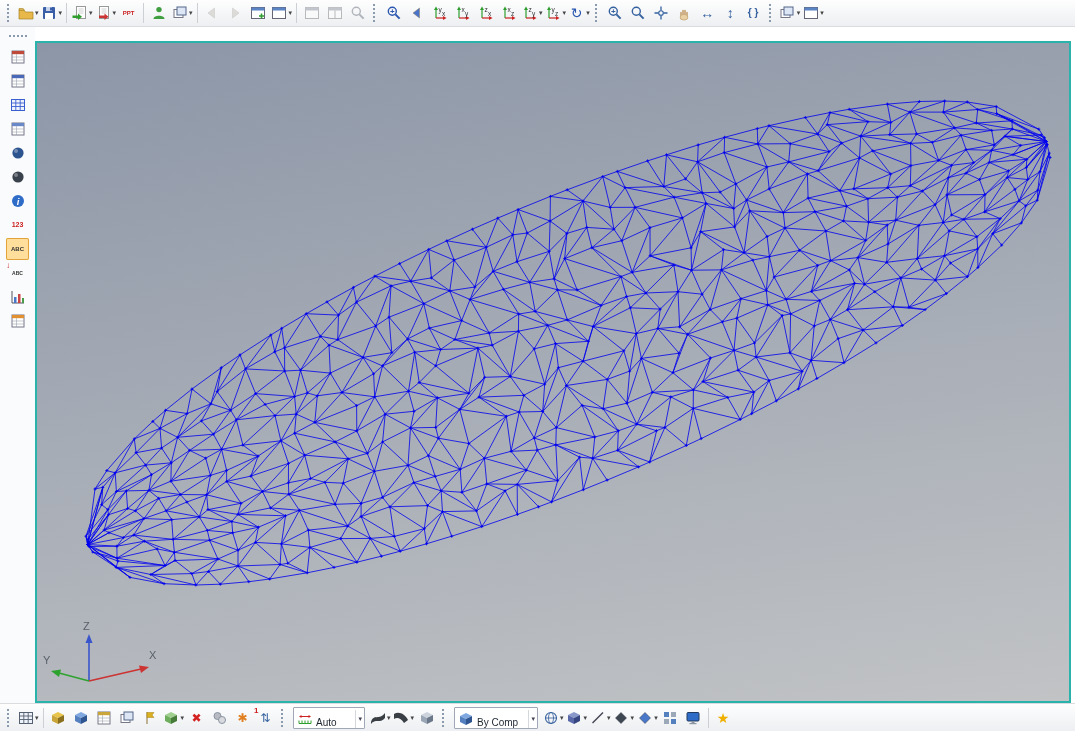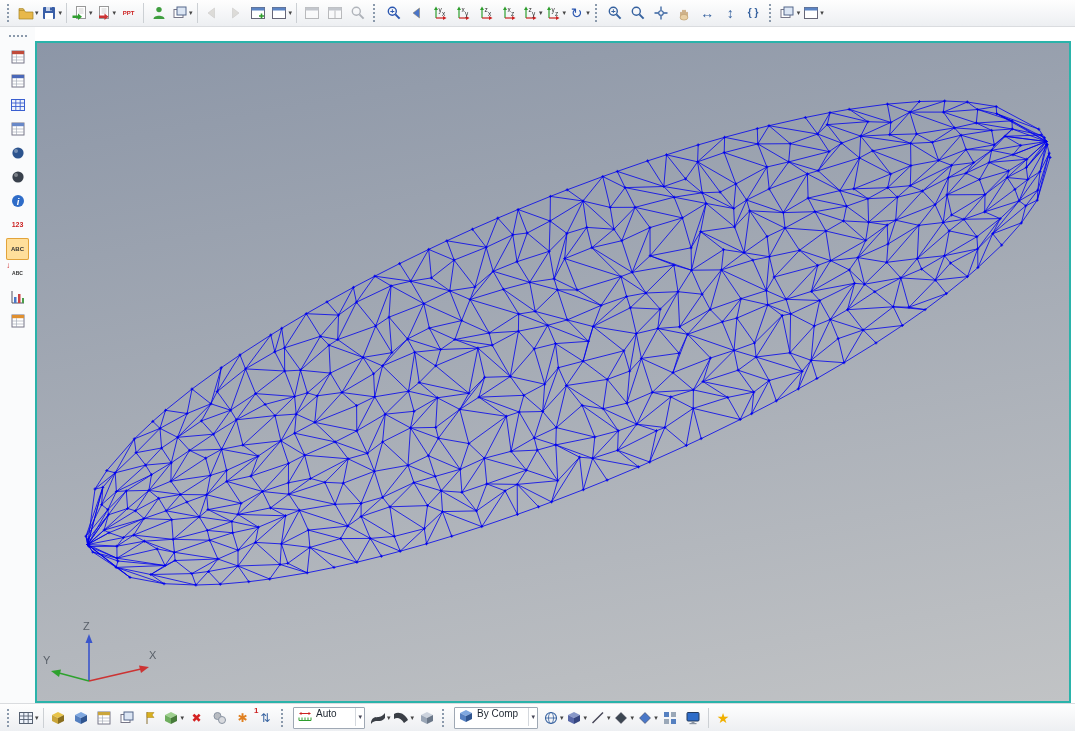--- a/index.html
+++ b/index.html
@@ -41,21 +41,21 @@
   .dd{font-size:7px;color:#444;margin-left:1px;line-height:10px}
   .badge{position:absolute;left:0;top:0;font-size:8px;font-weight:bold;line-height:8px}
   .ictx{font-weight:bold;white-space:nowrap;line-height:16px}
   .icg{line-height:16px}
 
   .tb-sep{width:1px;height:20px;background:#ccd0d4;margin:0 3px;flex:0 0 auto}
   .tb-handle{width:3px;height:18px;border-left:2px dotted #8b9aac;margin:0 4px;flex:0 0 auto}
   .tb-handle-h{width:18px;height:3px;border-top:2px dotted #8b9aac;margin-bottom:4px;flex:0 0 auto}
 
   .tb-combo{
-    display:flex;align-items:flex-start;height:20px;background:#fff;
+    display:flex;align-items:flex-end;height:20px;background:#fff;
     border:1px solid #9fa8b4;margin:0 3px;padding:0 2px;flex:0 0 auto;border-radius:1px;
   }
   .tb-combo .ic{display:flex;align-items:center;justify-content:center;width:17px;height:17px}
   .combo-val{font-size:10px;color:#1d2530;padding:0 3px;text-align:left;flex:1 1 auto}
   .combo-dd{font-size:7px;color:#445;border-left:1px solid #d4d8dd;padding-left:3px;line-height:18px}
 
   .triad{position:absolute;left:6px;bottom:4px;width:122px;height:76px;pointer-events:none}
   .ax{position:absolute;font-size:11px;color:#596069}
   .axz{left:40px;top:-1px}
   .axx{left:106px;top:28px}

